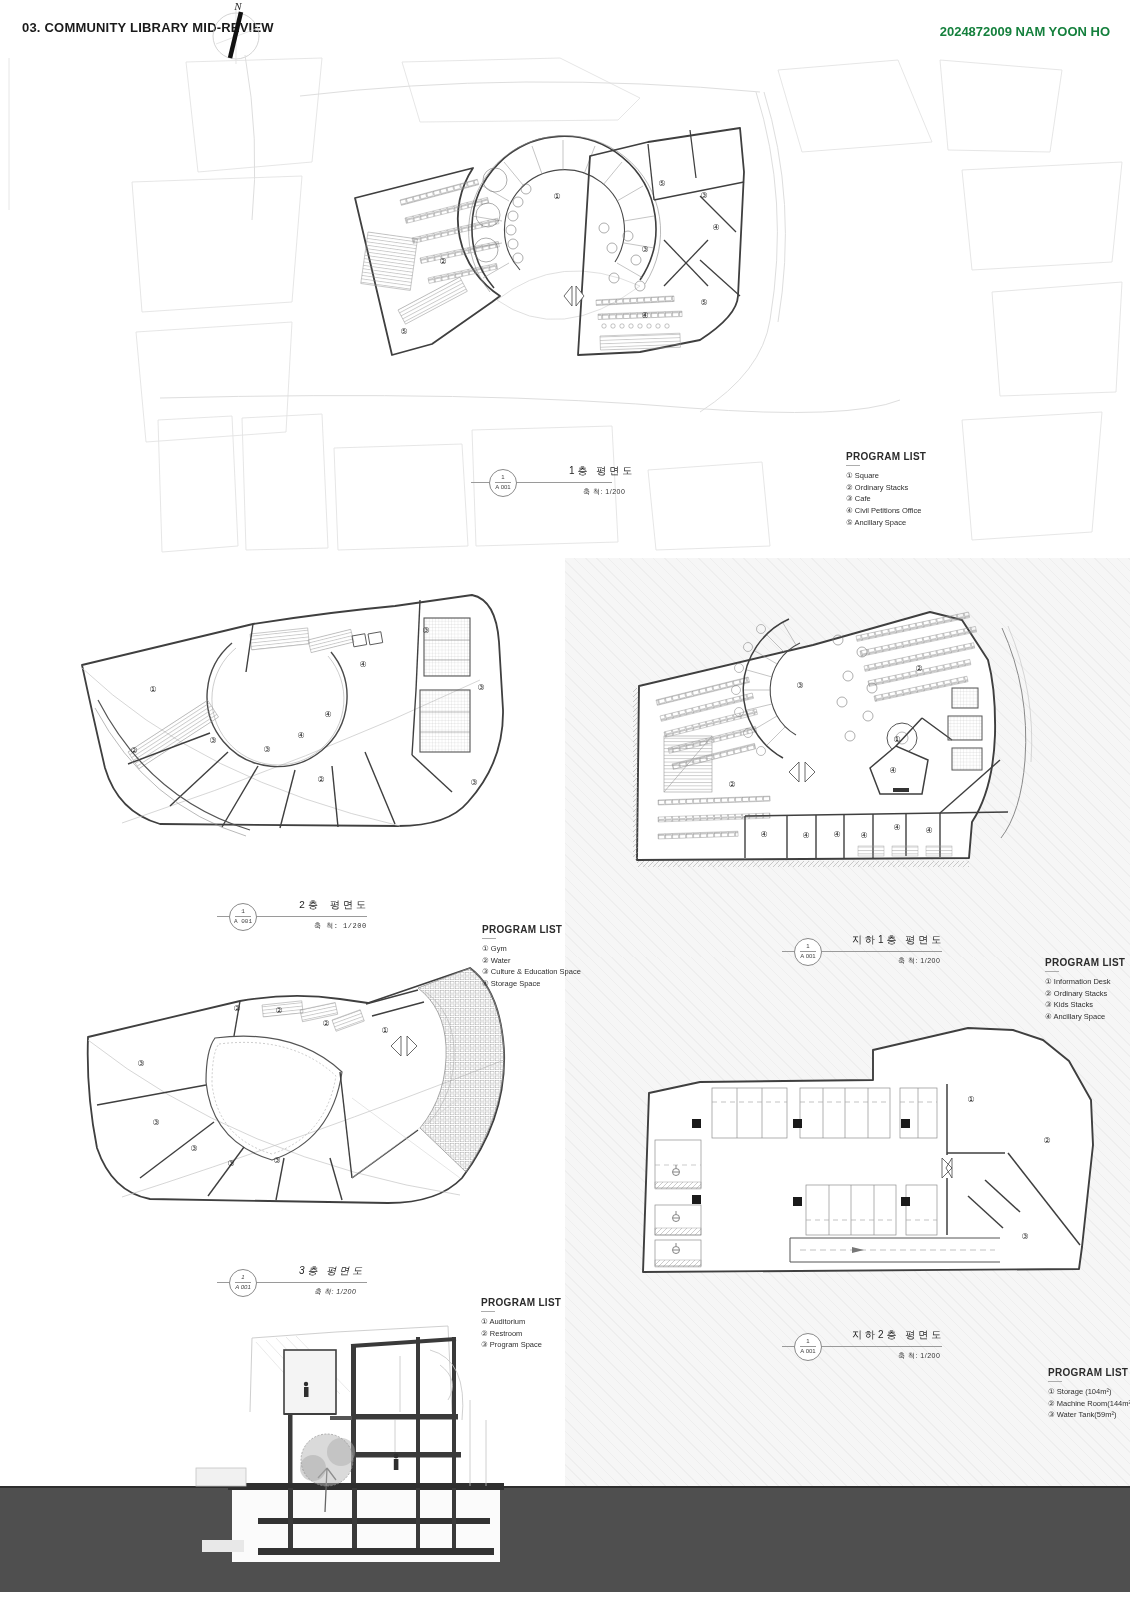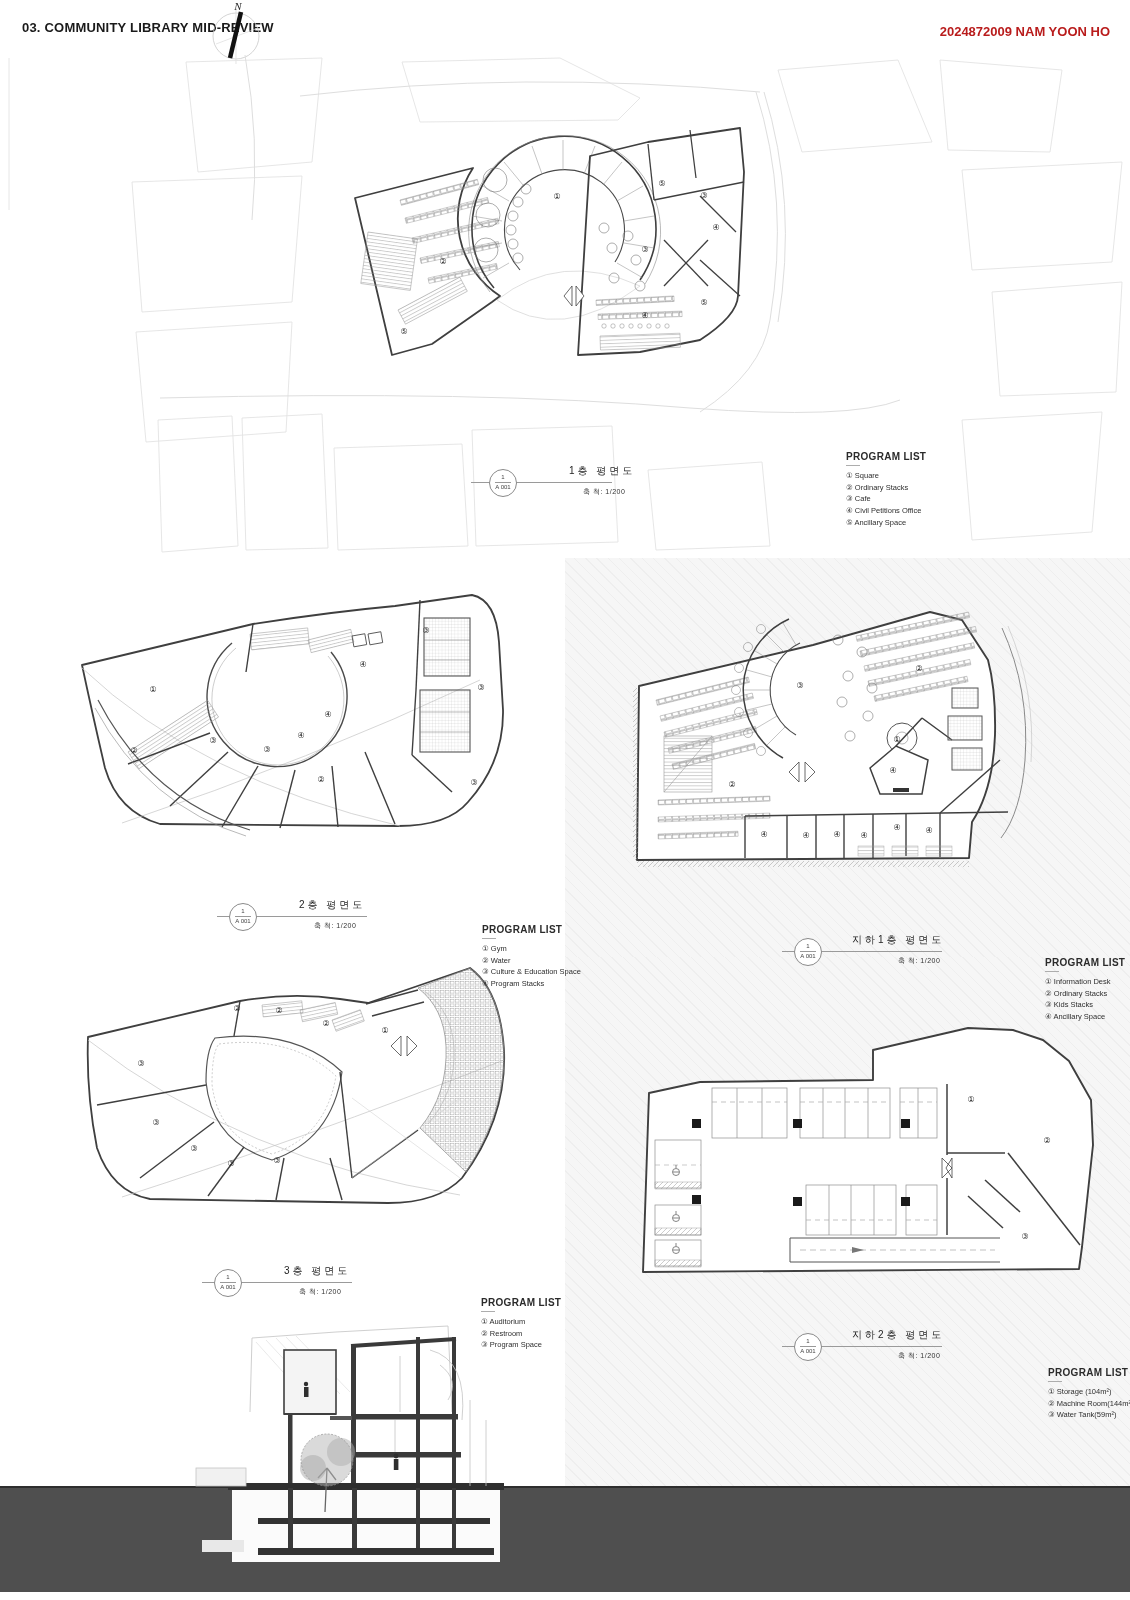--- a/index.html
+++ b/index.html
@@ -1,20 +1,20 @@
 <!DOCTYPE html>
 <html><head>
 <meta charset="utf-8">
 <style>
   html,body{margin:0;padding:0;background:#fff;}
   body{font-family:"Liberation Sans","DejaVu Sans",sans-serif;}
   #board{position:relative;width:1130px;height:1600px;background:#fff;overflow:hidden;}
   .abs{position:absolute;}
   .hdr-title{left:22px;top:20px;font-size:13px;font-weight:700;color:#1a1a1a;letter-spacing:.2px;white-space:nowrap;}
-  .hdr-author{right:20px;top:24px;font-size:13px;font-weight:700;color:#b91c1c;white-space:nowrap;}
+  .hdr-author{right:20px;top:24px;font-size:13px;font-weight:700;color:#15803d;white-space:nowrap;}
   .panel{position:absolute;background-color:#f6f6f6;
          background-image:repeating-linear-gradient(45deg,rgba(0,0,0,0.030) 0 1px,transparent 1px 8px);}
   svg{position:absolute;display:block;}
   
   .tb{position:absolute;height:42px;}
   .tb-rule{position:absolute;left:0;top:19px;height:1px;background:#9a9a9a;width:100%;}
   .tb-circle{position:absolute;top:6px;width:26px;height:26px;border:1px solid #8a8a8a;border-radius:50%;
              background:#fff;display:flex;flex-direction:column;justify-content:center;align-items:stretch;
              text-align:center;color:#444;}
   .tb-no{font-size:6px;line-height:1.5;border-bottom:1px solid #999;margin:0 5px;}
@@ -518,41 +518,41 @@
   <div class="tb" style="left:471px;top:463px;width:141px;">
     <div class="tb-rule"></div>
     <div class="tb-circle" style="left:18px;">
       <div class="tb-no">1</div>
       <div class="tb-ref">A 001</div>
     </div>
     <div class="tb-title" style="left:98px;">1층 평면도</div>
     <div class="tb-scale" style="left:112px;">축 척: 1/200</div>
   </div>
 
-  <div class="tb" style="left:217px;top:897px;width:150px;">
+  <div class="tb" style="left:217px;top:897px;width:150px;font-family:Liberation Mono, monospace;">
     <div class="tb-rule"></div>
     <div class="tb-circle" style="left:12px;">
       <div class="tb-no">1</div>
       <div class="tb-ref">A 001</div>
     </div>
     <div class="tb-title" style="left:82px;">2층 평면도</div>
     <div class="tb-scale" style="left:97px;">축 척: 1/200</div>
   </div>
 
   <div class="tb" style="left:782px;top:932px;width:160px;">
     <div class="tb-rule"></div>
     <div class="tb-circle" style="left:12px;">
       <div class="tb-no">1</div>
       <div class="tb-ref">A 001</div>
     </div>
     <div class="tb-title" style="left:70px;">지하1층 평면도</div>
     <div class="tb-scale" style="left:116px;">축 척: 1/200</div>
   </div>
 
-  <div class="tb" style="left:202px;top:1263px;width:150px;">
+  <div class="tb" style="left:217px;top:1263px;width:150px;font-style:italic;">
     <div class="tb-rule"></div>
     <div class="tb-circle" style="left:12px;">
       <div class="tb-no">1</div>
       <div class="tb-ref">A 001</div>
     </div>
     <div class="tb-title" style="left:82px;">3층 평면도</div>
     <div class="tb-scale" style="left:97px;">축 척: 1/200</div>
   </div>
 
   <div class="tb" style="left:782px;top:1327px;width:160px;">
@@ -574,21 +574,21 @@
     <div class="plist-i">④ Civil Petitions Office</div>
     <div class="plist-i">⑤ Ancillary Space</div>
   </div>
 
   <div class="plist" style="left:482px;top:886px;">
     <div class="plist-h">PROGRAM LIST</div>
     <div class="plist-rule"></div>
     <div class="plist-i">① Gym</div>
     <div class="plist-i">② Water</div>
     <div class="plist-i">③ Culture &amp; Education Space</div>
-    <div class="plist-i">④ Program Stacks</div>
+    <div class="plist-i">④ Storage Space</div>
   </div>
 
   <div class="plist" style="left:1045px;top:919px;">
     <div class="plist-h">PROGRAM LIST</div>
     <div class="plist-rule"></div>
     <div class="plist-i">① Information Desk</div>
     <div class="plist-i">② Ordinary Stacks</div>
     <div class="plist-i">③ Kids Stacks</div>
     <div class="plist-i">④ Ancillary Space</div>
   </div>

